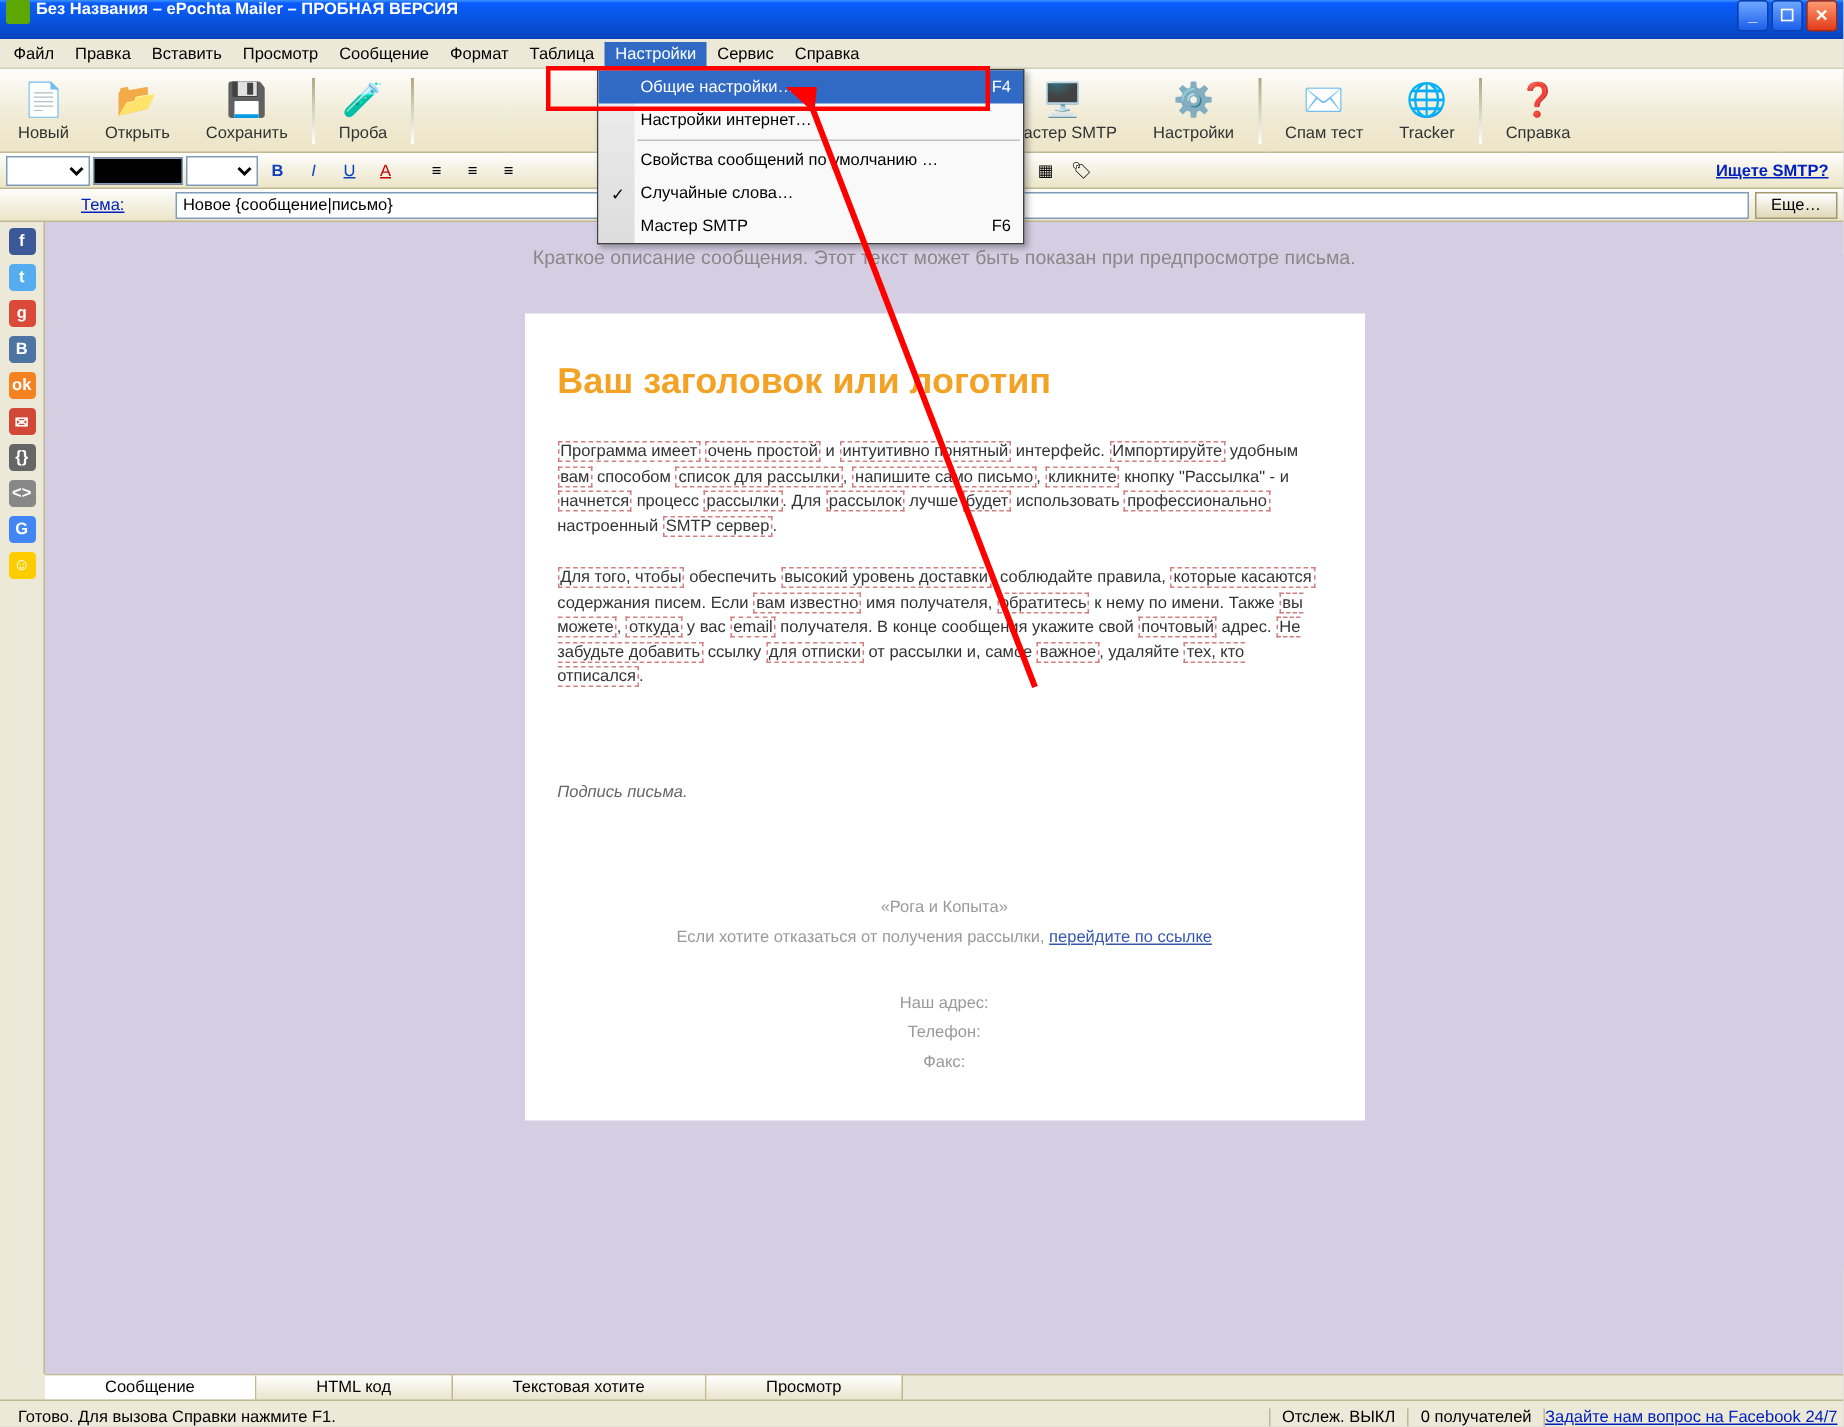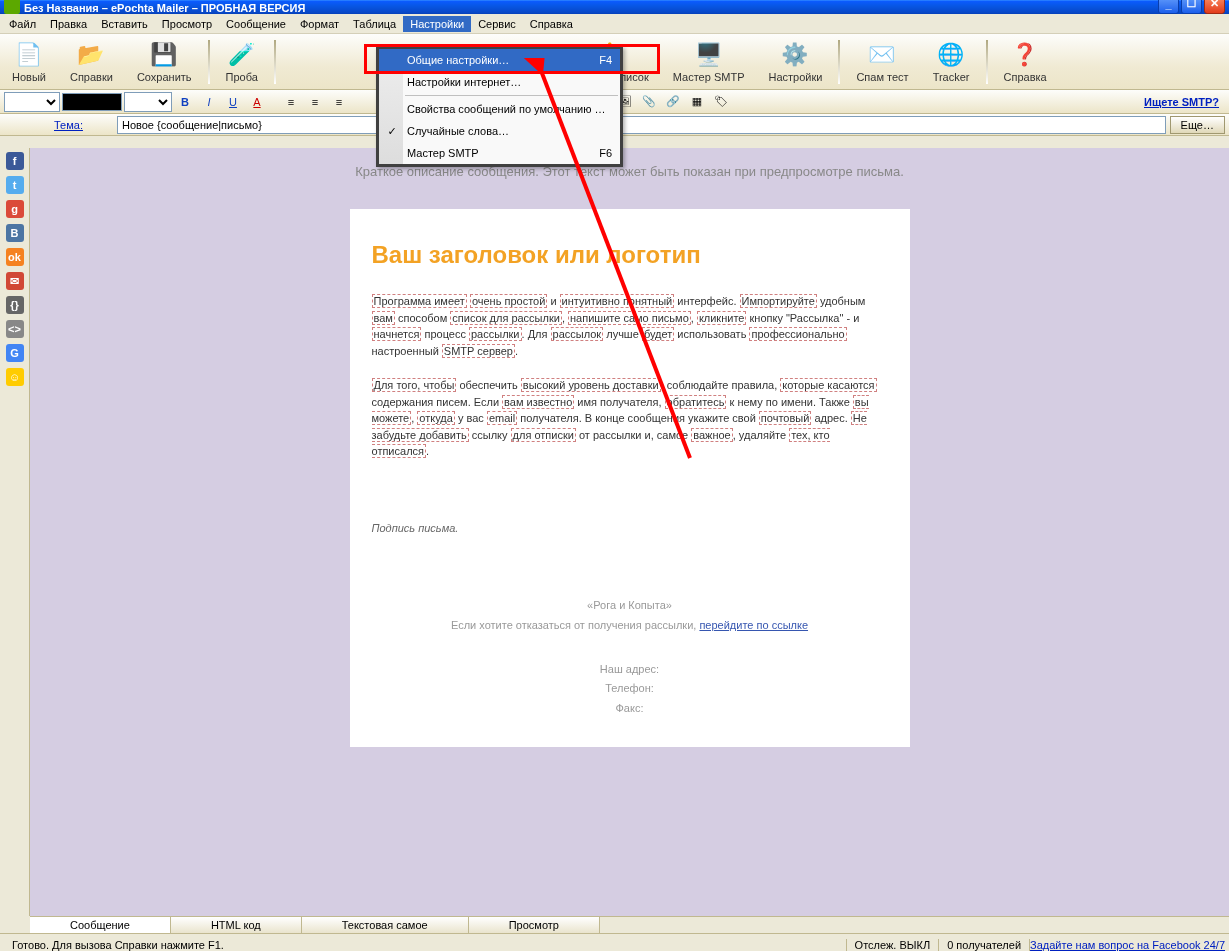--- a/index.html
+++ b/index.html
@@ -1,19 +1,19 @@
 <!DOCTYPE html>
 <html><head>
 <meta charset="utf-8">
 <style>
 * { margin:0; padding:0; box-sizing:border-box; font-family:Tahoma,Arial,sans-serif; font-size:11px; }
 body { background:#ece9d8; width:1229px; height:951px; overflow:hidden; position:relative; }
 
 
-.titlebar { height:14px; background:linear-gradient(to bottom,#3a95ff 0%,#0b5bff 8%,#0857e6 40%,#0848c8 88%,#0540b8 100%); display:flex; align-items:flex-end; padding:0 4px; color:#fff; font-weight:bold; }
+.titlebar { height:26px; background:linear-gradient(to bottom,#3a95ff 0%,#0b5bff 8%,#0857e6 40%,#0848c8 88%,#0540b8 100%); display:flex; align-items:flex-start; padding:0 4px; color:#fff; font-weight:bold; }
 .titlebar .app-icon { width:16px; height:16px; background:#5ca800; border-radius:2px; margin-right:4px; }
 .win-btns { margin-left:auto; display:flex; gap:2px; }
 .win-btns div { width:21px; height:21px; border-radius:3px; background:linear-gradient(#6fa7ff,#1c5feb); border:1px solid #0a3eab; display:flex; align-items:center; justify-content:center; color:#fff; font-weight:bold; font-size:11px; cursor:pointer; }
 .win-btns .close { background:linear-gradient(#ff9a6f,#e23b1a); border-color:#a02a12; }
 
 
 .menubar { height:20px; background:#ece9d8; display:flex; align-items:center; padding:0 2px; border-bottom:1px solid #d4cfb8; }
 .menubar .mi { padding:2px 7px; cursor:pointer; }
 .menubar .mi:hover,.menubar .mi.open { background:#316ac5; color:#fff; }
 
@@ -55,21 +55,21 @@
 .doc-tabs { position:absolute; bottom:17px; left:30px; right:0; height:18px; background:#ece9d8; display:flex; border-top:1px solid #c0b890; }
 .doc-tab { padding:2px 40px; border-right:1px solid #c0b890; background:linear-gradient(#fff,#e8e2ca); cursor:pointer; font-size:11px; }
 .doc-tab.active { background:#fff; }
 
 
 .statusbar { position:absolute; bottom:0; left:0; right:0; height:18px; background:#ece9d8; border-top:1px solid #c0b890; display:flex; align-items:flex-end; padding:0 4px; font-size:11px; }
 .statusbar .cell { border-right:1px solid #c0b890; padding:0 8px; }
 .statusbar .fb { margin-left:auto; color:#0020c0; text-decoration:underline; cursor:pointer; }
 
 
-.dropdown { position:absolute; top:46px; left:376px; width:247px; background:#f9f9f9; border:3px solid #404040; box-shadow:2px 2px 4px rgba(0,0,0,0.3); z-index:100; }
+.dropdown { position:absolute; top:46px; left:398px; width:285px; background:#f9f9f9; border:1px solid #404040; box-shadow:2px 2px 4px rgba(0,0,0,0.3); z-index:100; }
 .dropdown .row { display:flex; align-items:center; height:22px; padding:0 8px 0 28px; position:relative; cursor:pointer; }
 .dropdown .row:hover,.dropdown .row.hl { background:#316ac5; color:#fff; }
 .dropdown .row .ic { position:absolute; left:4px; width:18px; text-align:center; }
 .dropdown .row .sc { margin-left:auto; }
 .dropdown .row .arr { margin-left:auto; }
 .dropdown hr { border:none; border-top:1px solid #c0c0c0; margin:2px 2px 2px 26px; }
 .dd-strip { position:absolute; left:0; top:0; bottom:0; width:24px; background:linear-gradient(#eee,#ddd); }
 
 
 .red-box { position:absolute; top:44px; left:364px; width:296px; height:30px; border:3px solid #ff0000; z-index:200; pointer-events:none; }
@@ -101,21 +101,21 @@
     <div class="mi">Справка</div>
   </div>
 
 <div class="toolbar" id="toolbar">
     <div class="tb-btn">
       <div class="ic">📄</div>
       <div class="lbl">Новый</div>
     </div>
     <div class="tb-btn">
       <div class="ic">📂</div>
-      <div class="lbl">Справки</div>
+      <div class="lbl">Открыть</div>
     </div>
     <div class="tb-btn">
       <div class="ic">💾</div>
       <div class="lbl">Сохранить</div>
     </div>
     <div class="sep"></div>
     <div class="tb-btn">
       <div class="ic">🧪</div>
       <div class="lbl">Проба</div>
     </div>
@@ -206,21 +206,21 @@
           <div>Факс:</div>
         </div>
       </div>
     </div>
   </div>
 </div>
 
 <div class="doc-tabs" id="doctabs">
     <div class="doc-tab active">Сообщение</div>
     <div class="doc-tab">HTML код</div>
-    <div class="doc-tab">Текстовая самое</div>
+    <div class="doc-tab">Текстовая хотите</div>
     <div class="doc-tab">Просмотр</div>
   </div>
 
 <div class="statusbar">
   <span class="cell" style="flex:1">Готово. Для вызова Справки нажмите F1.</span>
   <span class="cell">Отслеж. ВЫКЛ</span>
   <span class="cell">0 получателей</span>
   <span class="fb">Задайте нам вопрос на Facebook 24/7</span>
 </div>
 

